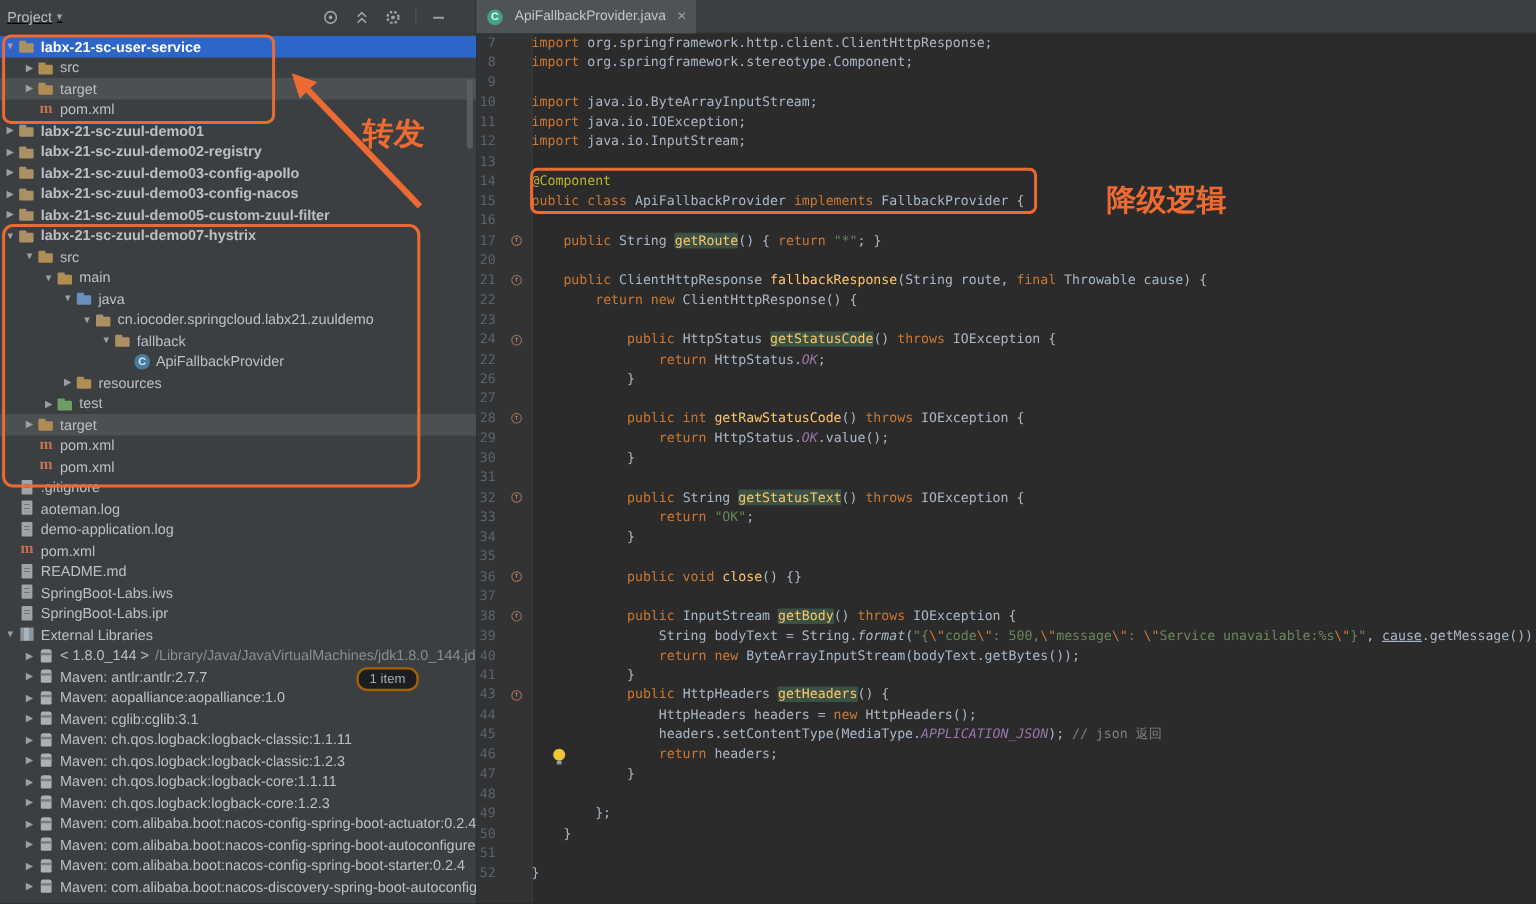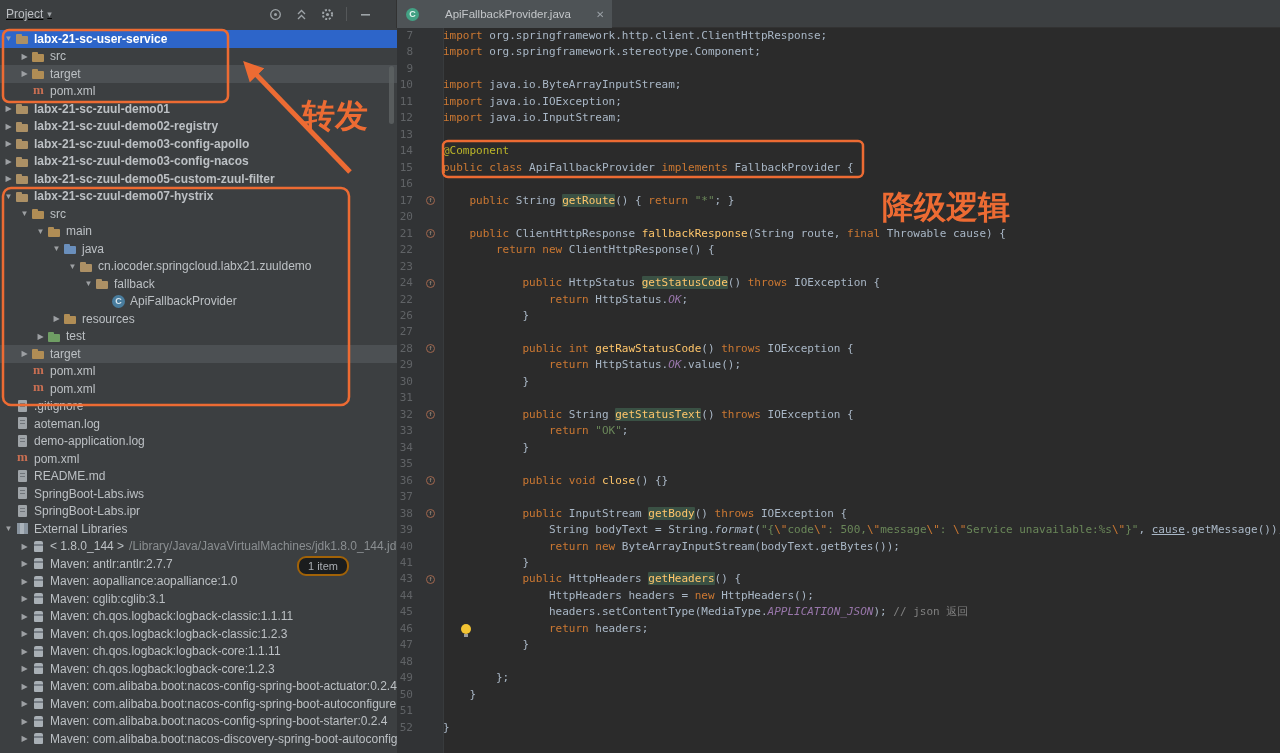--- a/index.html
+++ b/index.html
@@ -9,21 +9,21 @@
   
   .topbar{position:absolute;top:0;left:0;right:0;height:28px;background:#3c3f41;display:flex;}
   .proj-header{width:397px;flex:none;display:flex;align-items:center;justify-content:space-between;
     padding:0 23px 0 6px;box-sizing:border-box;border-right:1px solid #323232;text-decoration:underline;}
   .proj-label{color:#bbbec2;font-size:12px;display:inline-flex;align-items:center;gap:4px;cursor:default;}
   .proj-label .caret{color:#9da2a6;font-size:9px;}
   .hdr-icons{display:flex;align-items:center;gap:11px;}
   .hicon{display:inline-flex;width:15px;height:15px;align-items:center;justify-content:center;}
   .vdiv{width:1px;height:14px;background:#55585a;}
   .tabbar{flex:1;display:flex;background:#3c3f41;border-bottom:1px solid #323232;}
-  .tab{display:flex;align-items:center;gap:21px;padding:0 8px;background:#4e5356;color:#c3c6c9;
+  .tab{display:flex;align-items:center;gap:5px;padding:0 8px;background:#4e5356;color:#c3c6c9;
     font-size:11.5px;height:28px;box-sizing:border-box;}
   .tab-close{color:#9aa0a6;font-size:10px;margin-left:4px;}
   .tab-close::before{content:"✕";}
 
   
   .tree{position:absolute;top:28px;left:0;width:397px;bottom:0;background:#3c3f41;overflow:hidden;
     padding-top:2px;box-sizing:border-box;}
   .trow{height:17.5px;display:flex;align-items:center;font-size:12px;color:#bcc0c4;white-space:nowrap;cursor:default;}
   .trow.sel{background:#2d65c9;color:#ffffff;}
   .trow.rowhl{background:#4c5053;}
@@ -85,22 +85,22 @@
   .const{color:#9876aa;font-style:italic;}
   .pln{color:#a9b7c6;}
   .itl{color:#a9b7c6;font-style:italic;}
   .und{color:#a9b7c6;text-decoration:underline;}
   .hl{background:#3a5144;border-radius:1px;}
 
   
   .overlay{position:absolute;inset:0;pointer-events:none;}
   .anno-label{position:absolute;color:#ed6b33;pointer-events:none;font-weight:600;
     font-family:"Liberation Sans",sans-serif;}
-  .anno-forward{left:302px;top:94px;font-size:33px;}
-  .anno-degrade{left:882px;top:150px;font-size:32px;margin-top:36px;}
+  .anno-forward{left:302px;top:94px;font-size:26px;}
+  .anno-degrade{left:922px;top:150px;font-size:25px;}
   .tip{position:absolute;left:297px;top:556px;background:rgba(25,27,28,.93);color:#a9adb2;
     font-size:11px;padding:2px 9px;border-radius:9px;border:2px solid #a16207;pointer-events:none;}
 </style>
 </head>
 <body>
 
 <div class="app">
 
   <div class="topbar">
     <div class="proj-header">

